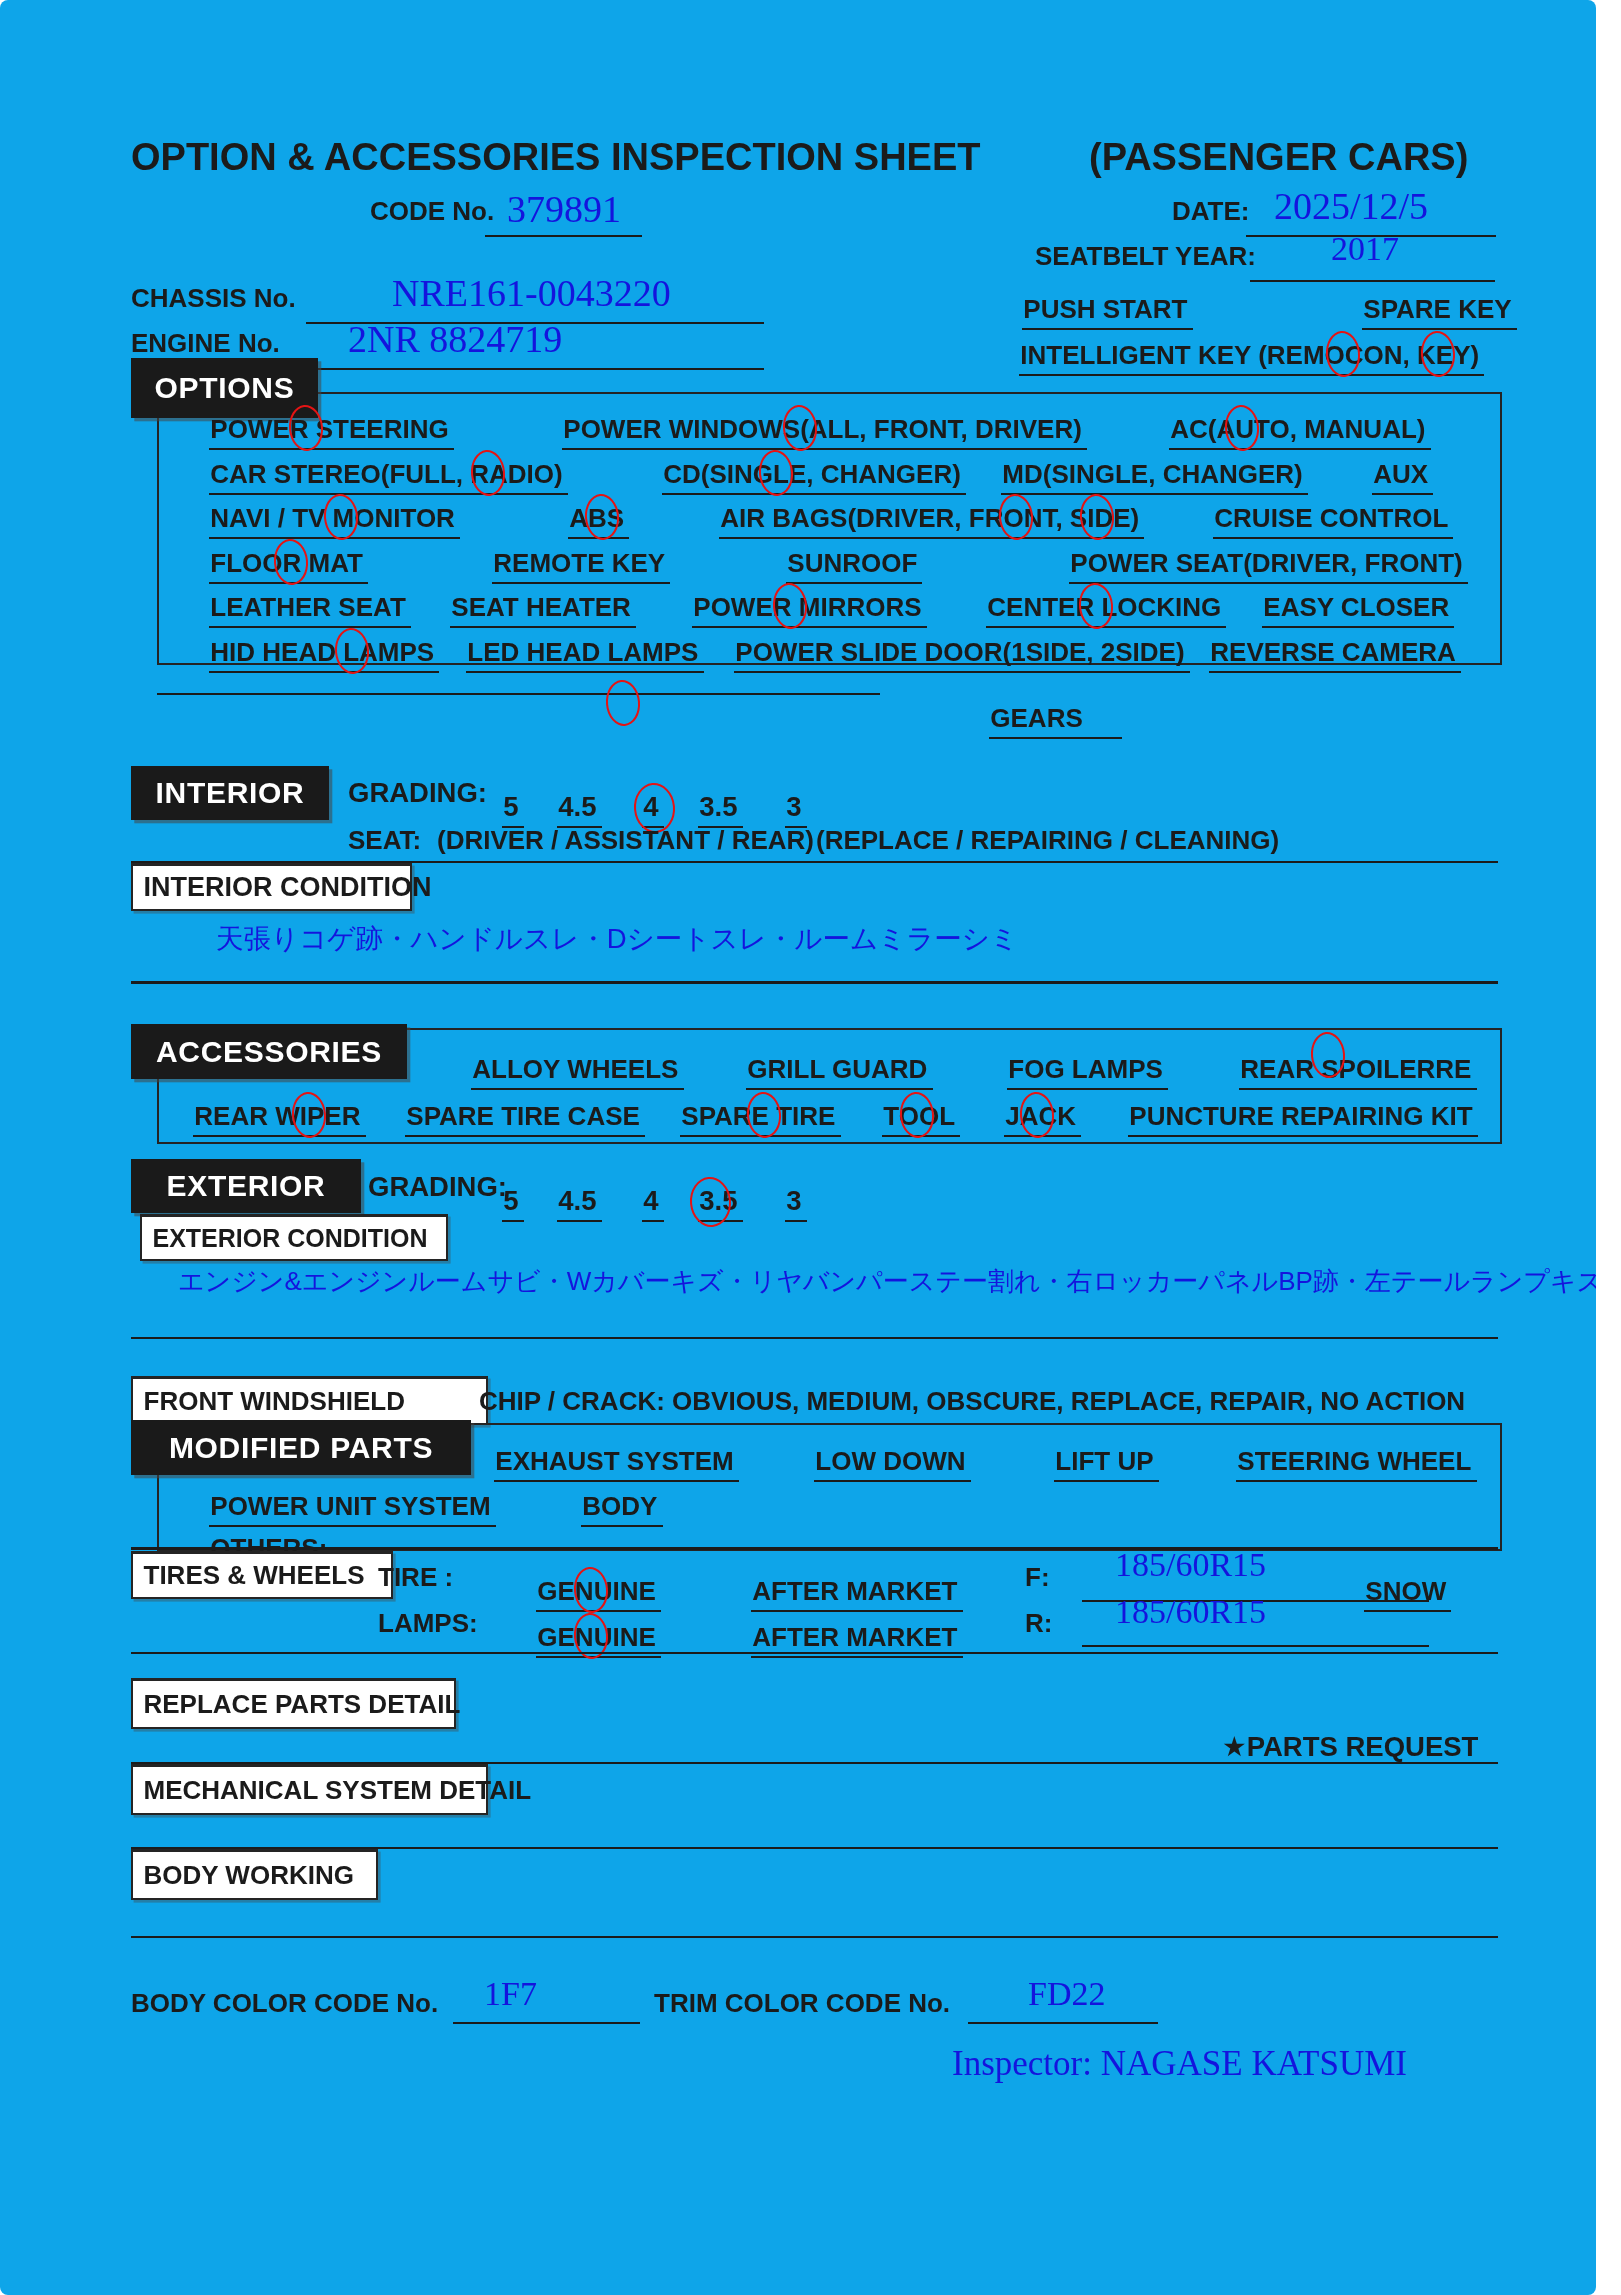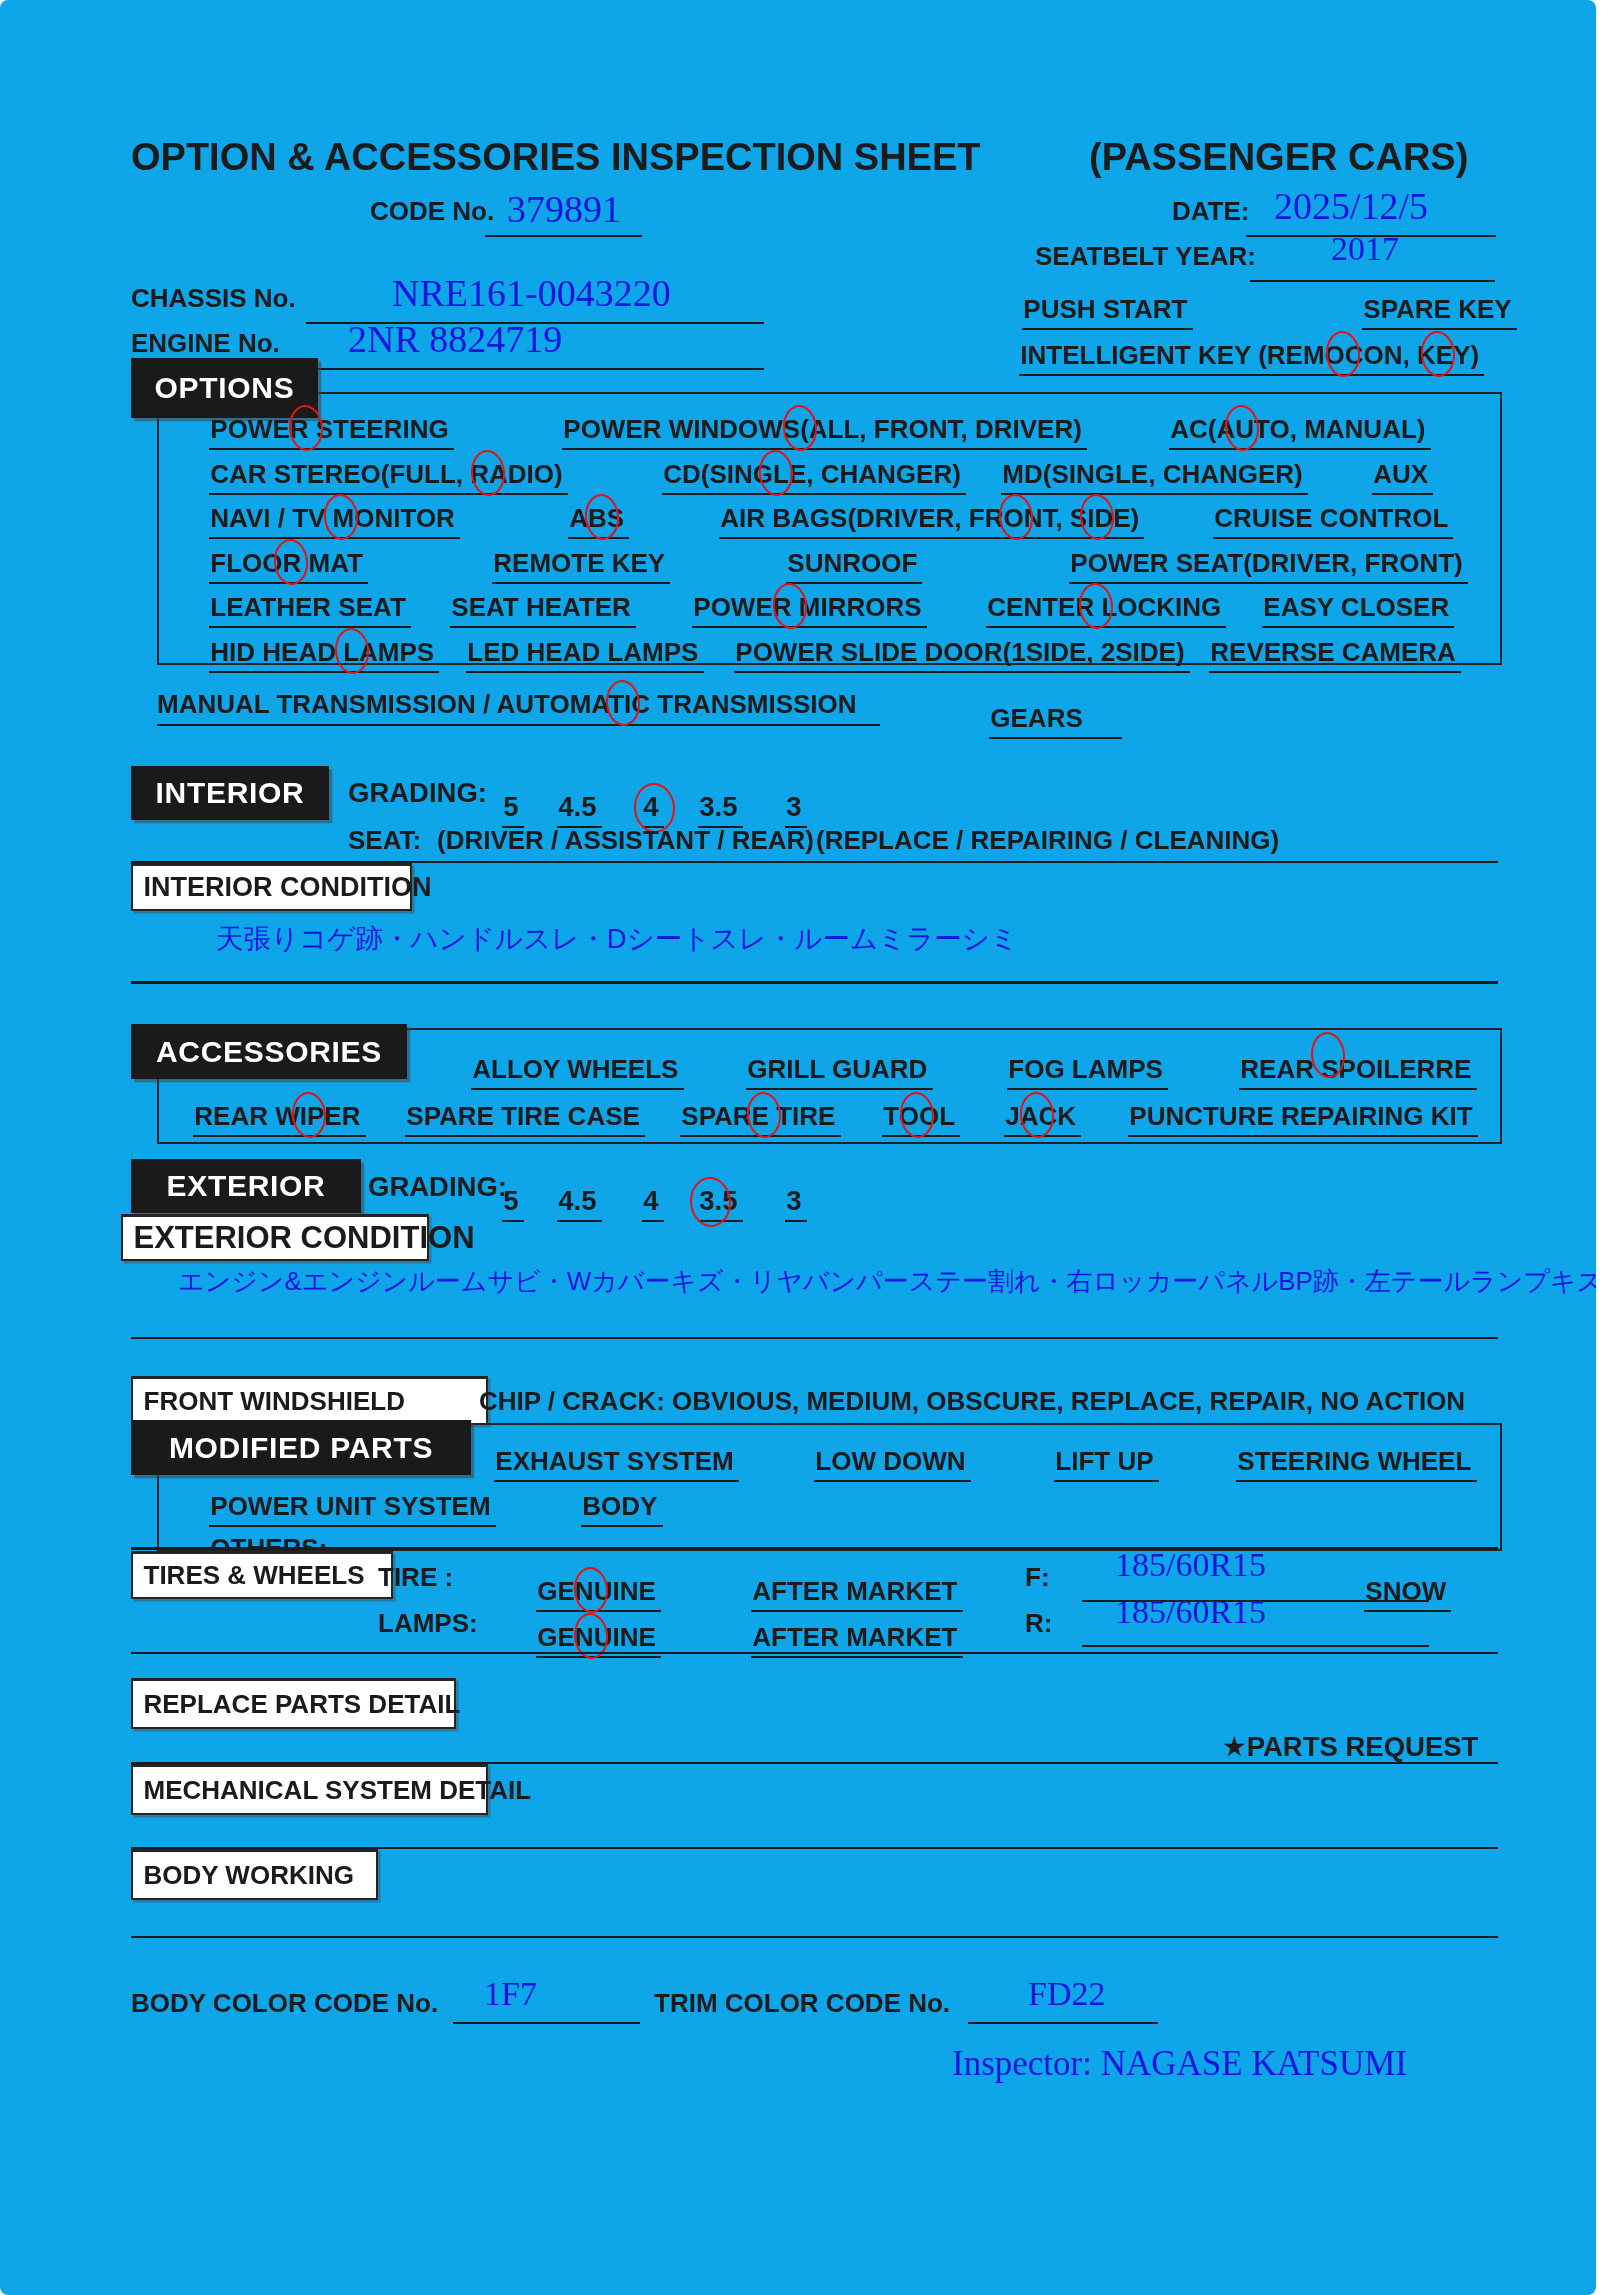--- a/index.html
+++ b/index.html
@@ -125,21 +125,20 @@
 
   <span class="t f40 u" style="left:209px;top:623px">
     <span>HID HEAD LAMPS</span>
     <i class="ci" style="left:126px"></i>
   </span>
   <span class="t f40 u" style="left:466px;top:623px">LED HEAD LAMPS</span>
   <span class="t f40 u" style="left:734px;top:623px">POWER SLIDE DOOR(1SIDE,  2SIDE)</span>
   <span class="t f40 u" style="left:1209px;top:623px">REVERSE CAMERA</span>
 
   <span class="t f40" style="left:157px;top:689px;width:723px;border-bottom:2px solid #1b1b1b;padding-bottom:3.9px">
-    <span>MANUAL TRANSMISSION / AUTOMATIC TRANSMISSION</span>
     <i class="ci" style="left:449px"></i>
   </span>
   <span class="t f40 u" style="left:989px;top:689px;padding-right:39px">GEARS</span>
 
   <div class="bb" style="left:131px;top:766px;width:198px;height:54px">INTERIOR</div>
   <span class="t f42" style="left:348px;top:777px">GRADING:</span>
   <span class="t f42 u" style="left:502px;top:777px">5</span>
   <span class="t f42 u" style="left:557px;top:777px">4.5</span>
   <span class="t f42 u" style="left:642px;top:777px">
     <span>4</span>
@@ -191,21 +190,21 @@
   <span class="t f42" style="left:368px;top:1171px">GRADING:</span>
   <span class="t f42 u" style="left:502px;top:1171px">5</span>
   <span class="t f42 u" style="left:557px;top:1171px">4.5</span>
   <span class="t f42 u" style="left:642px;top:1171px">4</span>
   <span class="t f42 u" style="left:698px;top:1171px">
     <span>3.5</span>
     <i class="ci ci-g"></i>
   </span>
   <span class="t f42 u" style="left:785px;top:1171px">3</span>
 
-  <div class="wb" style="left:121px;top:1214px;width:283px;height:42px;font-size:31px">EXTERIOR CONDITION</div>
+  <div class="wb" style="left:140px;top:1214px;width:283px;height:42px;font-size:25px">EXTERIOR CONDITION</div>
   <span class="jp" style="left:178px;top:1264px;font-size:26px">エンジン&amp;エンジンルームサビ・Wカバーキズ・リヤバンパーステー割れ・右ロッカーパネルBP跡・左テールランプキズ</span>
   <div class="ln" style="left:131px;top:1337px;width:1367px"></div>
 
   <div class="wb" style="left:131px;top:1376px;width:332px;height:44px">FRONT WINDSHIELD</div>
   <span class="t f40" style="left:479px;top:1386px">CHIP / CRACK:  OBVIOUS,  MEDIUM,  OBSCURE,  REPLACE,  REPAIR,  NO ACTION</span>
 
   <div class="rect" style="left:157px;top:1423px;width:1341px;height:124px"></div>
   <div class="bb" style="left:131px;top:1420px;width:340px;height:55px">MODIFIED PARTS</div>
   <span class="t f40 u" style="left:494px;top:1432px">EXHAUST SYSTEM</span>
   <span class="t f40 u" style="left:814px;top:1432px">LOW DOWN</span>

